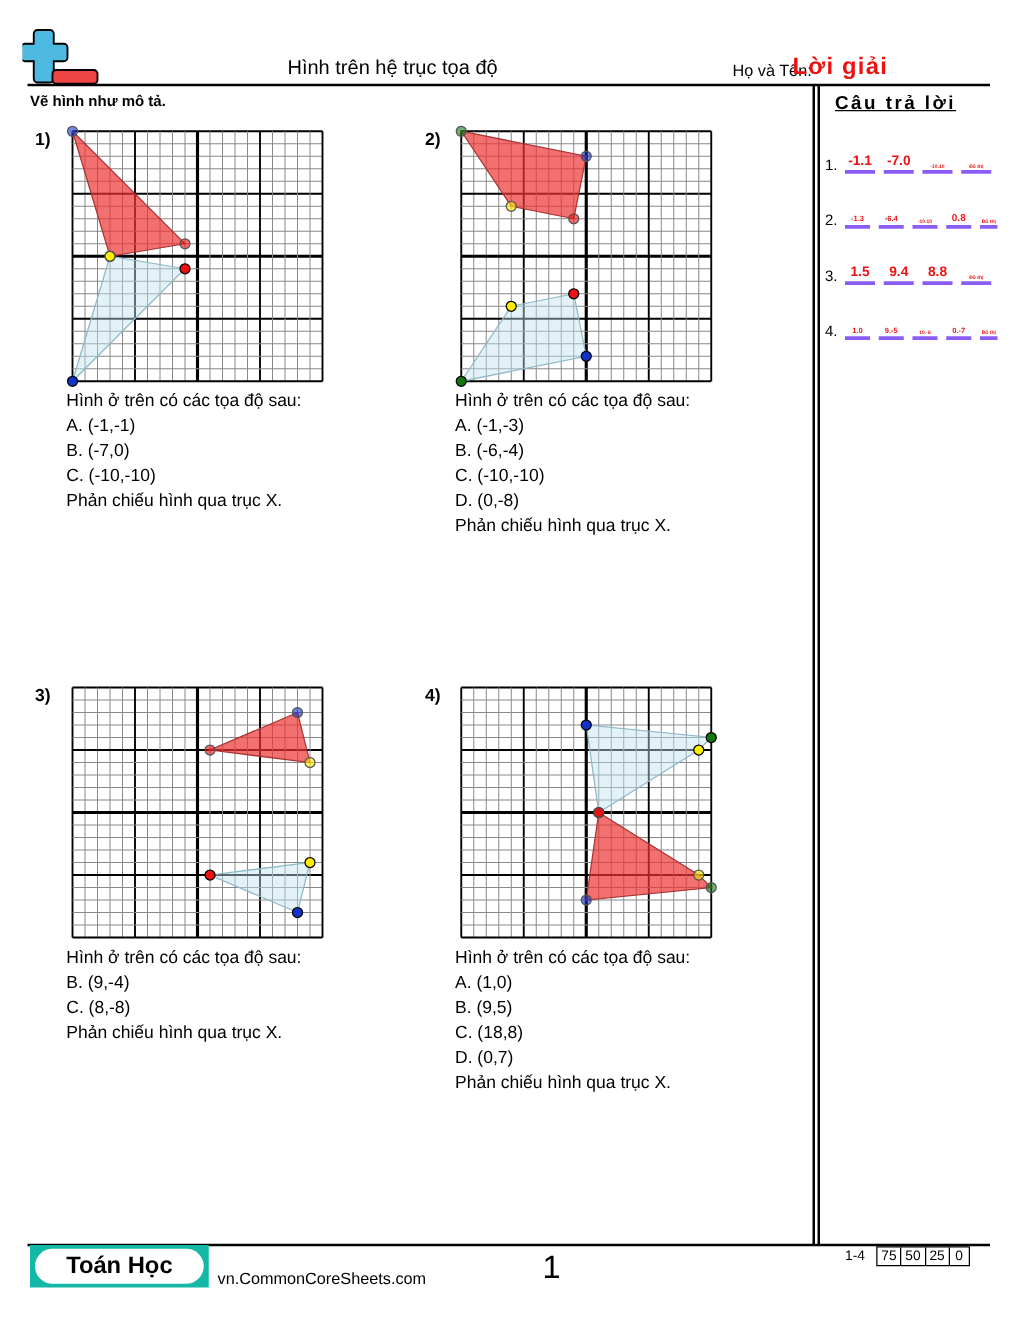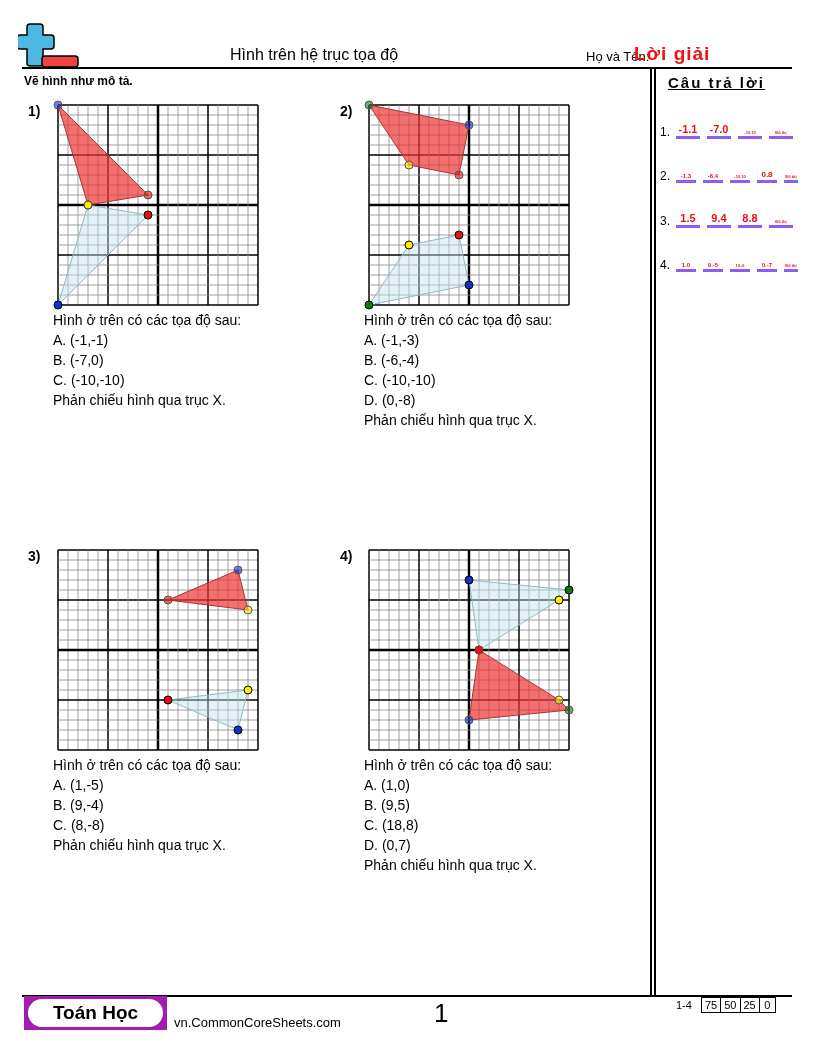--- a/index.html
+++ b/index.html
@@ -17,21 +17,21 @@
   .ans-row { left: 660px; display: flex; align-items: flex-end; font-size: 12px; }
   .ans-num { width: 16px; font-size: 12px; }
   .ans-blank { display: inline-block; width: 24px; margin-right: 7px; border-bottom: 3px solid #8b5cf6; text-align: center; color: #ee1111; font-weight: bold; line-height: 1; padding-bottom: 1px; }
   .ans-blank.big { font-size: 11px; }
   .ans-blank.sm { font-size: 6px; }
   .ans-blank.xs { font-size: 4px; }
   .prob-num { font-size: 14px; font-weight: bold; }
   .prob-text { font-size: 14px; line-height: 20px; }
   .grid-svg { position: absolute; }
   .bottom-rule { left: 22px; top: 995px; width: 770px; height: 2px; background: #000; }
-  .brand { left: 24px; top: 996px; width: 143px; height: 34px; background: #a21caf; }
+  .brand { left: 24px; top: 996px; width: 143px; height: 34px; background: #14b8a6; }
   .brand-pill { position: absolute; left: 4px; top: 3px; width: 135px; height: 28px; background: #fff; border-radius: 14px; font-size: 19px; font-weight: bold; text-align: center; line-height: 28px; }
   .site { left: 174px; top: 1015px; font-size: 13px; }
   .page-num { left: 434px; top: 998px; font-size: 26px; }
   .range { left: 676px; top: 999px; font-size: 11px; }
   .score-table { left: 701px; top: 997px; display: flex; border: 1px solid #000; }
   .score-cell { font-size: 11px; padding: 1px 3px; border-left: 1px solid #000; min-width: 16px; text-align: center; }
   .score-cell:first-child { border-left: none; text-align: center; }
 </style>
 </head>
 <body>
@@ -256,21 +256,20 @@
     <polygon points="115,55 195,65 185,25" fill="#ee3333" fill-opacity="0.7" stroke="#aa3333" stroke-width="1"></polygon>
     <circle cx="115" cy="155" r="4" fill="#ee1111" stroke="#000" stroke-width="1"></circle>
     <circle cx="195" cy="145" r="4" fill="#ffee00" stroke="#000" stroke-width="1"></circle>
     <circle cx="185" cy="185" r="4" fill="#1133cc" stroke="#000" stroke-width="1"></circle>
     <circle cx="115" cy="55" r="4" fill="#ee1111" fill-opacity="0.6" stroke="#555" stroke-width="1"></circle>
     <circle cx="195" cy="65" r="4" fill="#ffee00" fill-opacity="0.6" stroke="#555" stroke-width="1"></circle>
     <circle cx="185" cy="25" r="4" fill="#1133cc" fill-opacity="0.6" stroke="#555" stroke-width="1"></circle>
   </svg>
 <div class="abs prob-text" style="left:53px;top:755px;">
   <div>Hình ở trên có các tọa độ sau:</div>
-  <div>A. (1,-5)</div>
   <div>B. (9,-4)</div>
   <div>C. (8,-8)</div>
   <div>Phản chiếu hình qua trục X.</div>
 </div>
 
 <div class="abs prob-num" style="left:340px;top:548px;">4)</div>
 <svg class="grid-svg" id="g3" style="left:364px;top:545px;" width="210" height="210">
     <line x1="5" y1="5" x2="5" y2="205" stroke="#000" stroke-width="1.5"></line>
     <line x1="5" y1="5" x2="205" y2="5" stroke="#000" stroke-width="1.5"></line>
     <line x1="15" y1="5" x2="15" y2="205" stroke="#888" stroke-width="0.8"></line>

